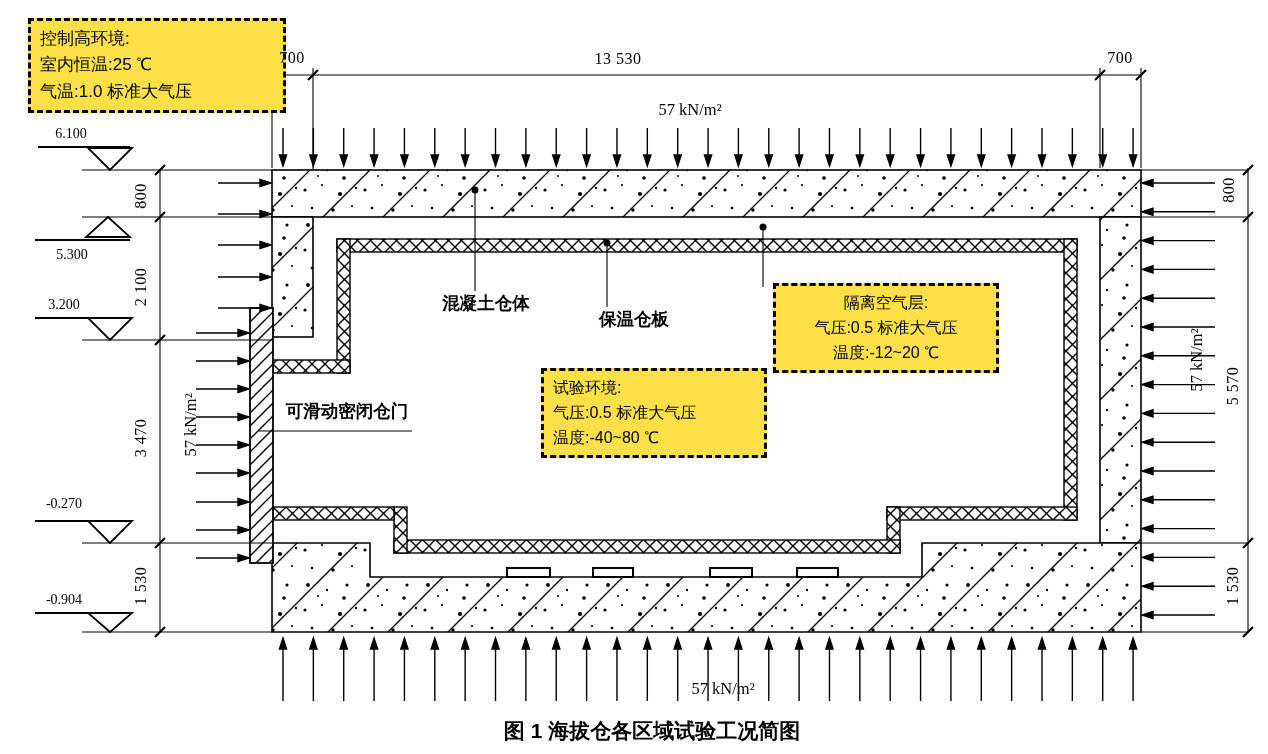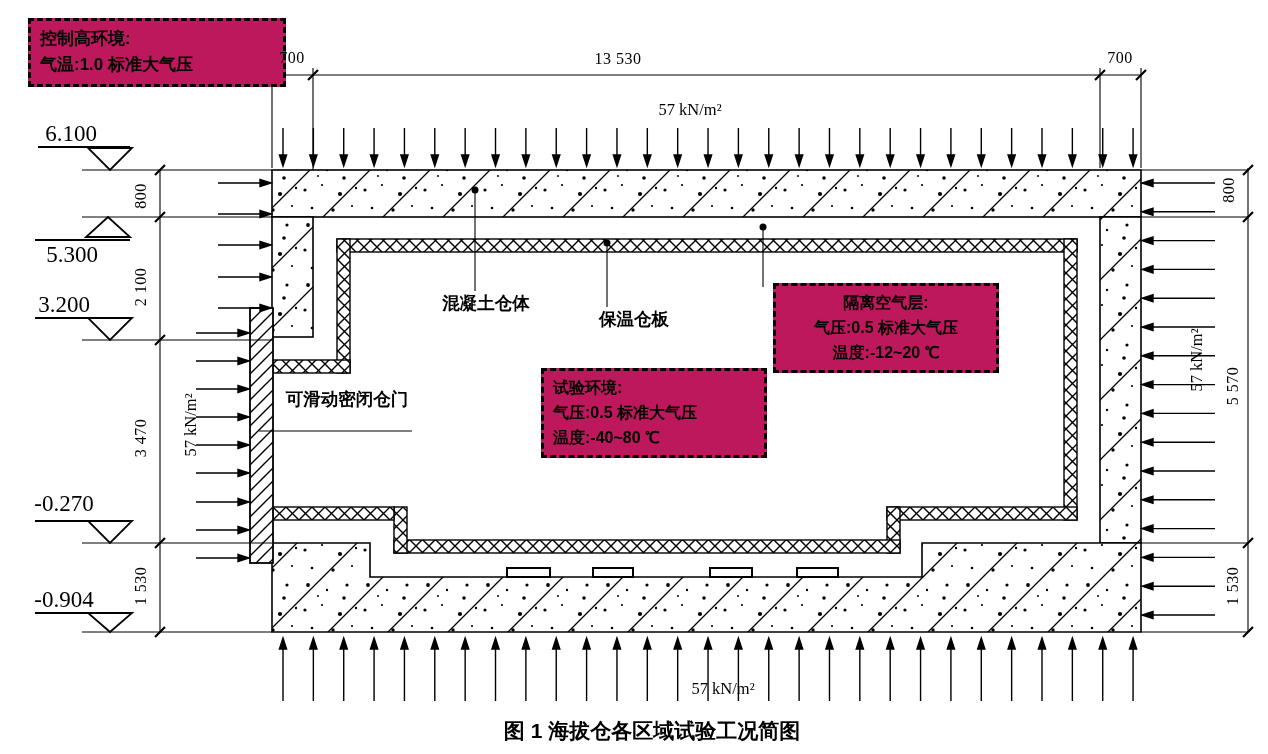--- a/index.html
+++ b/index.html
@@ -3,25 +3,25 @@
 <meta charset="utf-8">
 <style>
   * { margin:0; padding:0; box-sizing:border-box; }
   html,body { background:#fff; }
   body { font-family:"Liberation Serif", serif; color:#000; }
   .stage { position:relative; width:1268px; height:754px; background:#fff; overflow:hidden; }
   .stage svg { position:absolute; left:0; top:0; }
   .pin { position:absolute; transform:translate(-50%,-50%); white-space:nowrap; line-height:1.1; }
   .rot { transform:translate(-50%,-50%) rotate(-90deg); }
   .dim  { font-size:16px; letter-spacing:0.5px; }
-  .elev { font-size:23px; }
+  .elev { font-size:14px; }
   .load { font-size:16.5px; }
   .plabel { font-size:17.5px; font-weight:600; font-family:"Liberation Sans", sans-serif; }
-  .ibox { position:absolute; border:3px dashed #000; padding:5px 9px; background:#be185d;
-          font-size:17px; font-weight:700; line-height:1.55;
+  .ibox { position:absolute; border:3px dashed #000; padding:5px 9px; background:#fde047;
+          font-size:17px; font-weight:400; line-height:1.55;
           font-family:"Liberation Sans", sans-serif; }
   .ftitle { font-size:21px; font-weight:700; font-family:"Liberation Sans", sans-serif; }
   .arr { stroke:#000; stroke-width:1.4; fill:#000; }
   .thin { stroke:#000; stroke-width:1.1; fill:none; }
   .tick { stroke:#000; stroke-width:2.2; fill:none; }
   .sym  { stroke:#000; stroke-width:1.8; }
 </style>
 </head>
 <body>
 
@@ -200,36 +200,37 @@
         <path d="M1215,499.8 L1153,499.8 M1142,499.8 L1153,503.40000000000003 L1153,496.2 Z" class="arr"></path>
         <path d="M1215,528.6 L1153,528.6 M1142,528.6 L1153,532.2 L1153,525 Z" class="arr"></path>
         <path d="M1215,557.4000000000001 L1153,557.4000000000001 M1142,557.4000000000001 L1153,561.0000000000001 L1153,553.8000000000001 Z" class="arr"></path>
         <path d="M1215,586.2 L1153,586.2 M1142,586.2 L1153,589.8000000000001 L1153,582.6 Z" class="arr"></path>
         <path d="M1215,615 L1153,615 M1142,615 L1153,618.6 L1153,611.4 Z" class="arr"></path>
       </g>
   </svg>
 
   <div class="ibox" style="left:28px; top:18px; width:258px;">
     <div>控制高环境:</div>
+    <div>室内恒温:25 ℃</div>
     <div>气温:1.0 标准大气压</div>
   </div>
   <div class="ibox" style="left:773px; top:283px; width:226px; font-size:16px;text-align:center;">
     <div>隔离空气层:</div>
     <div>气压:0.5 标准大气压</div>
     <div>温度:-12~20 ℃</div>
   </div>
   <div class="ibox" style="left:541px; top:368px; width:226px; font-size:16px;">
     <div>试验环境:</div>
     <div>气压:0.5 标准大气压</div>
     <div>温度:-40~80 ℃</div>
   </div>
 
   <div class="pin plabel" style="left:486px; top:304px;">混凝土仓体</div>
   <div class="pin plabel" style="left:634px; top:320px;">保温仓板</div>
-  <div class="pin plabel" style="left:347px; top:400px;">可滑动密闭仓门</div>
+  <div class="pin plabel" style="left:347px; top:412px;">可滑动密闭仓门</div>
 
   <div class="pin load" style="left:690px; top:110px;">57 kN/m²</div>
   <div class="pin load" style="left:723px; top:689px;">57 kN/m²</div>
   <div class="pin load rot" style="left:191px; top:425px;">57 kN/m²</div>
   <div class="pin load rot" style="left:1197px; top:360px;">57 kN/m²</div>
 
   <div class="pin dim" style="left:292px; top:58px;">700</div>
   <div class="pin dim" style="left:618px; top:59px;">13 530</div>
   <div class="pin dim" style="left:1120px; top:58px;">700</div>
 

